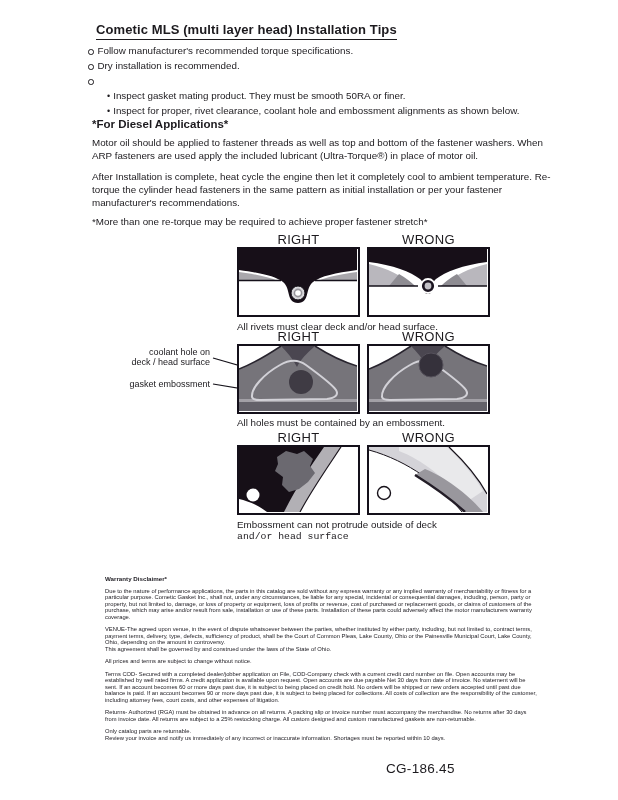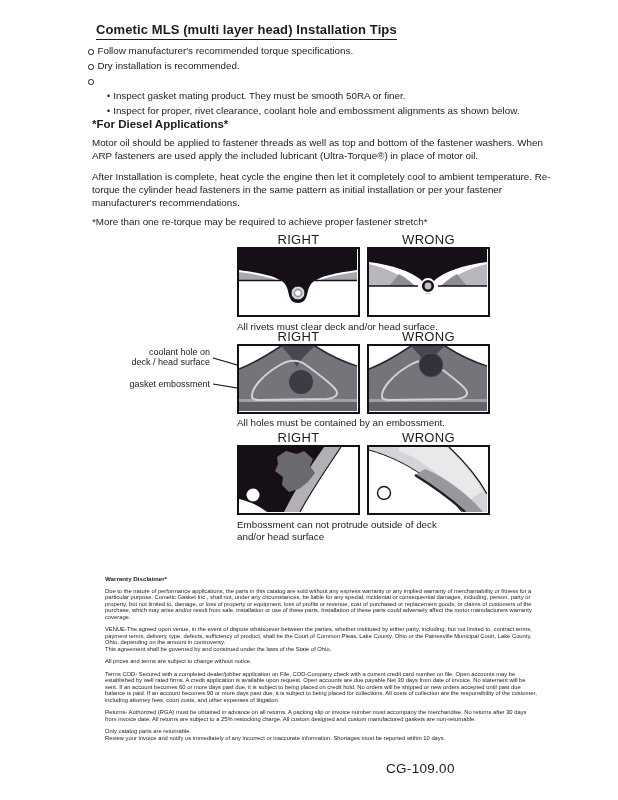--- a/index.html
+++ b/index.html
@@ -33,21 +33,21 @@
   .fbox {
     position:absolute; width:123px; height:70px; box-sizing:border-box;
     border:2.5px solid #14101a; background:#fff;
   }
   .fbox svg { display:block; width:118px; height:65px; }
   .fcap { position:absolute; left:237px; font-size:9.8px; }
   .l-right { left:237px; } .l-wrong { left:367px; }
   .f1-lab { top:232px; } .f1-box { top:247px; } .f1-cap { top:321px; }
   .f2-lab { top:329px; } .f2-box { top:344px; } .f2-cap { top:417px; }
   .f3-lab { top:430px; } .f3-box { top:445px; }
-  .f3-cap1 { top:519px; } .f3-cap2 { top:531px; }
+  .f3-cap1 { top:519px; } .f3-cap2 { top:531px;font-family:Liberation Mono, monospace; }
   .sidelabel { position:absolute; width:105px; text-align:right; font-size:9px; line-height:10px; }
   .sl-coolant { left:105px; top:347px; }
   .sl-emboss { left:105px; top:379px; }
   .leaders { position:absolute; left:205px; top:348px; width:110px; height:50px; }
   
   .fineprint { position:absolute; left:105px; top:576px; width:432px; font-size:5.8px; line-height:6.5px; color:#232127; }
   .fp-head { font-weight:bold; font-size:6.2px; margin-bottom:5px; }
   .fineprint p { margin:0 0 6px 0; }
   .fineprint p.m0 { margin-bottom:0; }
   
@@ -190,15 +190,15 @@
     <p>Due to the nature of performance applications, the parts in this catalog are sold without any express warranty or any implied warranty of merchantability or fitness for a particular purpose.  Cometic Gasket Inc., shall not, under any circumstances, be liable for any special, incidental or consequential damages, including, person, party or property, but not limited to, damage, or loss of property or equipment, loss of profits or revenue, cost of purchased or replacement goods, or claims of customers of the purchase, which may arise and/or result from sale, installation or use of these parts.  Installation of these parts could adversely affect the motor manufacturers warranty coverage.</p>
     <p class="m0">VENUE-The agreed upon venue, in the event of dispute whatsoever between the parties, whether instituted by either party, including, but not limited to, contract terms, payment terms, delivery, type, defects, sufficiency of product, shall be the Court of Common Pleas, Lake County, Ohio or the Painesville Municipal Court, Lake County, Ohio, depending on the amount in controversy.</p>
     <p>This agreement shall be governed by and construed under the laws of the State of Ohio.</p>
     <p>All prices and terms are subject to change without notice.</p>
     <p>Terms COD- Secured with a completed dealer/jobber application on File, COD-Company check with a current credit card number on file.  Open accounts may be established by well rated firms.  A credit application is available upon request.  Open accounts are due payable Net 30 days from date of invoice.  No statement will be sent.  If an account becomes 60 or more days past due, it is subject to being placed on credit hold.  No orders will be shipped or new orders accepted until past due balance is paid.  If an account becomes 90 or more days past due, it is subject to being placed for collections.  All costs of collection are the responsibility of the customer, including attorney fees, court costs, and other expenses of litigation.</p>
     <p>Returns- Authorized (RGA) must be obtained in advance on all returns.  A packing slip or invoice number must accompany the merchandise.  No returns after 30 days from invoice date.  All returns are subject to a 25% restocking charge.  All custom designed and custom manufactured gaskets are non-returnable.</p>
     <p class="m0">Only catalog parts are returnable.</p>
     <p class="m0">Review your invoice and notify us immediately of any incorrect or inaccurate information.  Shortages must be reported within 10 days.</p>
   </div>
 
-  <div class="pagecode">CG-109.00</div>
+  <div class="pagecode">CG-186.45</div>
 
 </div>
 
 </body></html>

